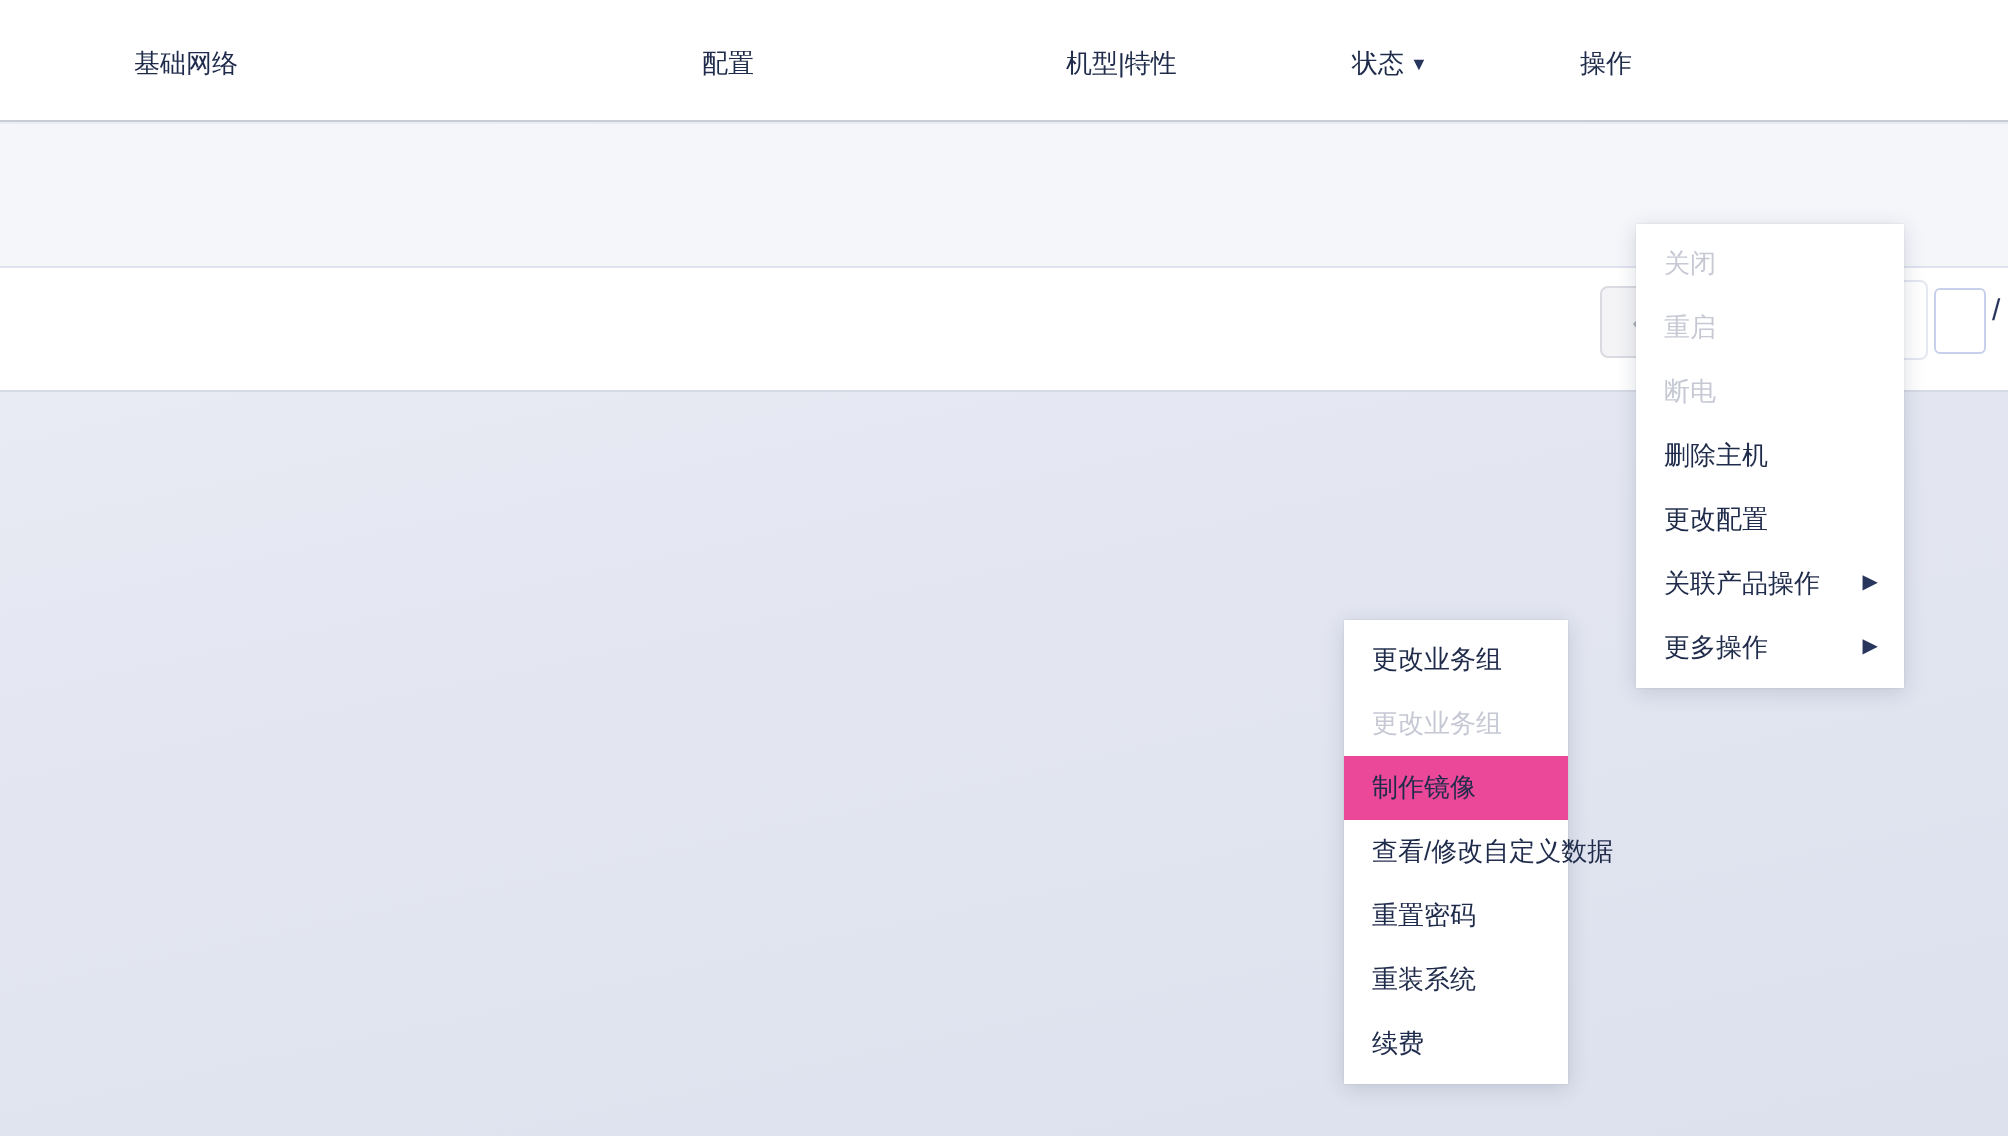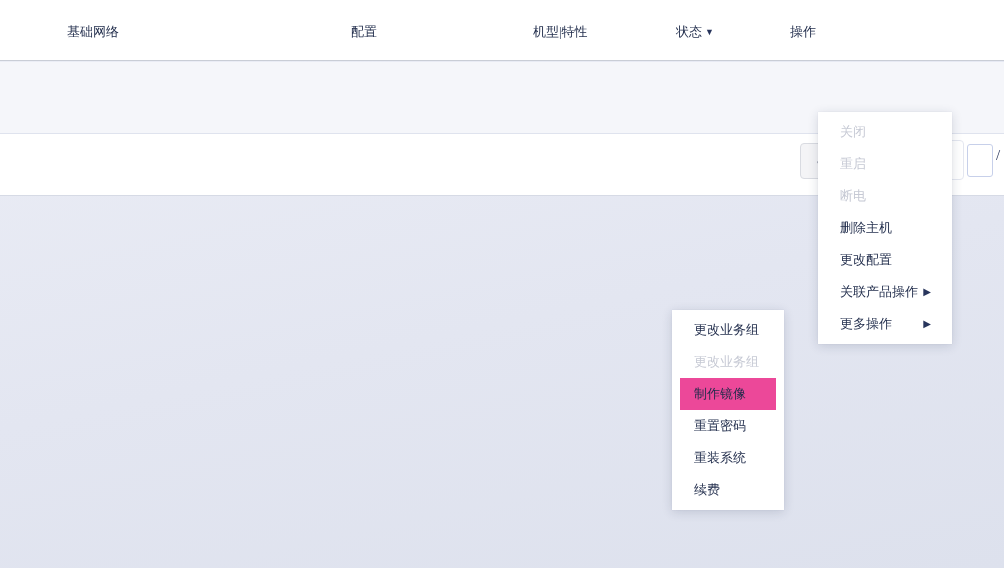--- a/index.html
+++ b/index.html
@@ -1,18 +1,18 @@
 <!DOCTYPE html>
 <html><head>
 <meta charset="utf-8">
 <style>
   * { margin:0; padding:0; box-sizing:border-box; }
   html,body { width:1004px; height:568px; overflow:hidden; }
   body { font-family:"Liberation Sans","DejaVu Sans",sans-serif; color:#1f2b4a; }
-  .stage { position:relative; width:1004px; height:568px; background:linear-gradient(168deg,#eceef6 0%,#e3e6f1 55%,#dde1ed 100%);font-family:Liberation Serif, serif; }
+  .stage { position:relative; width:1004px; height:568px; background:linear-gradient(168deg,#eceef6 0%,#e3e6f1 55%,#dde1ed 100%); }
 
   
   .header-row { position:absolute; left:0; top:0; width:1004px; height:61px; background:#ffffff; border-bottom:1px solid #c9cdd6; }
   .header-cell { position:absolute; top:23px; font-size:13px; color:#1f2b4a; white-space:nowrap; }
   .filter-caret { font-size:9px; color:#28355c; margin-left:3px; vertical-align:1px; }
 
   .data-row { position:absolute; left:0; top:62px; width:1004px; height:72px; background:#f5f6fa; border-bottom:1px solid #dfe3ee; }
   .cell-text { position:absolute; font-size:13px; color:#1f2b4a; white-space:nowrap; }
   .zone-cell { position:absolute; left:-24px; top:89px; font-size:13px; color:#1f2b4a; white-space:nowrap; }
 
@@ -32,21 +32,21 @@
 
   
   .pagination-row { position:absolute; left:0; top:134px; width:1004px; height:62px; background:#ffffff; border-bottom:1px solid #d6dae5; z-index:1; }
   .page-prev { position:absolute; left:800px; top:9px; width:37px; height:36px; background:#f4f4f6; border:1px solid #d9dbe1; border-radius:4px; color:#a9adb8; font-size:15px; display:flex; align-items:center; justify-content:center; }
   .page-size-select { position:absolute; left:858px; top:6px; width:106px; height:40px; background:#ffffff; border:1px solid #e4e7f0; border-radius:4px; }
   .select-check { position:absolute; right:10px; top:10px; font-size:13px; color:#28355c; }
   .page-jump-input { position:absolute; left:967px; top:10px; width:26px; height:33px; background:#ffffff; border:1px solid #c7d0ea; border-radius:3px; }
   .page-sep { position:absolute; left:996px; top:13px; font-size:15px; color:#28355c; }
 
   
-  .menu { position:absolute; background:#ffffff; box-shadow:0 2px 10px rgba(31,43,74,0.16), 0 0 1px rgba(31,43,74,0.1); padding:4px 8px; }
+  .menu { position:absolute; background:#ffffff; box-shadow:0 2px 10px rgba(31,43,74,0.16), 0 0 1px rgba(31,43,74,0.1); padding:4px 0; }
   .menu-1 { left:818px; top:112px; width:134px; z-index:6; }
   .menu-2 { left:672px; top:310px; width:112px; z-index:5; }
   .menu-item { position:relative; height:32px; line-height:32px; padding:0 14px; font-size:13px; color:#1f2b4a; white-space:nowrap; cursor:pointer; }
   .menu-item.disabled { color:#c6c9d4; cursor:default; }
   .menu-item.highlighted { background:#ec4899; }
   .submenu-arrow { position:absolute; right:13px; top:0; font-size:10px; color:#28355c; }
 </style>
 </head>
 <body>
 
@@ -111,18 +111,19 @@
     <div class="menu-item">删除主机</div>
     <div class="menu-item">更改配置</div>
     <div class="menu-item"><span>关联产品操作</span><span class="submenu-arrow">▶</span></div>
     <div class="menu-item"><span>更多操作</span><span class="submenu-arrow">▶</span></div>
   </div>
 
   <div class="menu menu-2">
     <div class="menu-item">更改业务组</div>
     <div class="menu-item disabled">更改业务组</div>
     <div class="menu-item highlighted">制作镜像</div>
+    <div class="menu-item">查看/修改自定义数据</div>
     <div class="menu-item">重置密码</div>
     <div class="menu-item">重装系统</div>
     <div class="menu-item">续费</div>
   </div>
 
 </div>
 
 </body></html>

